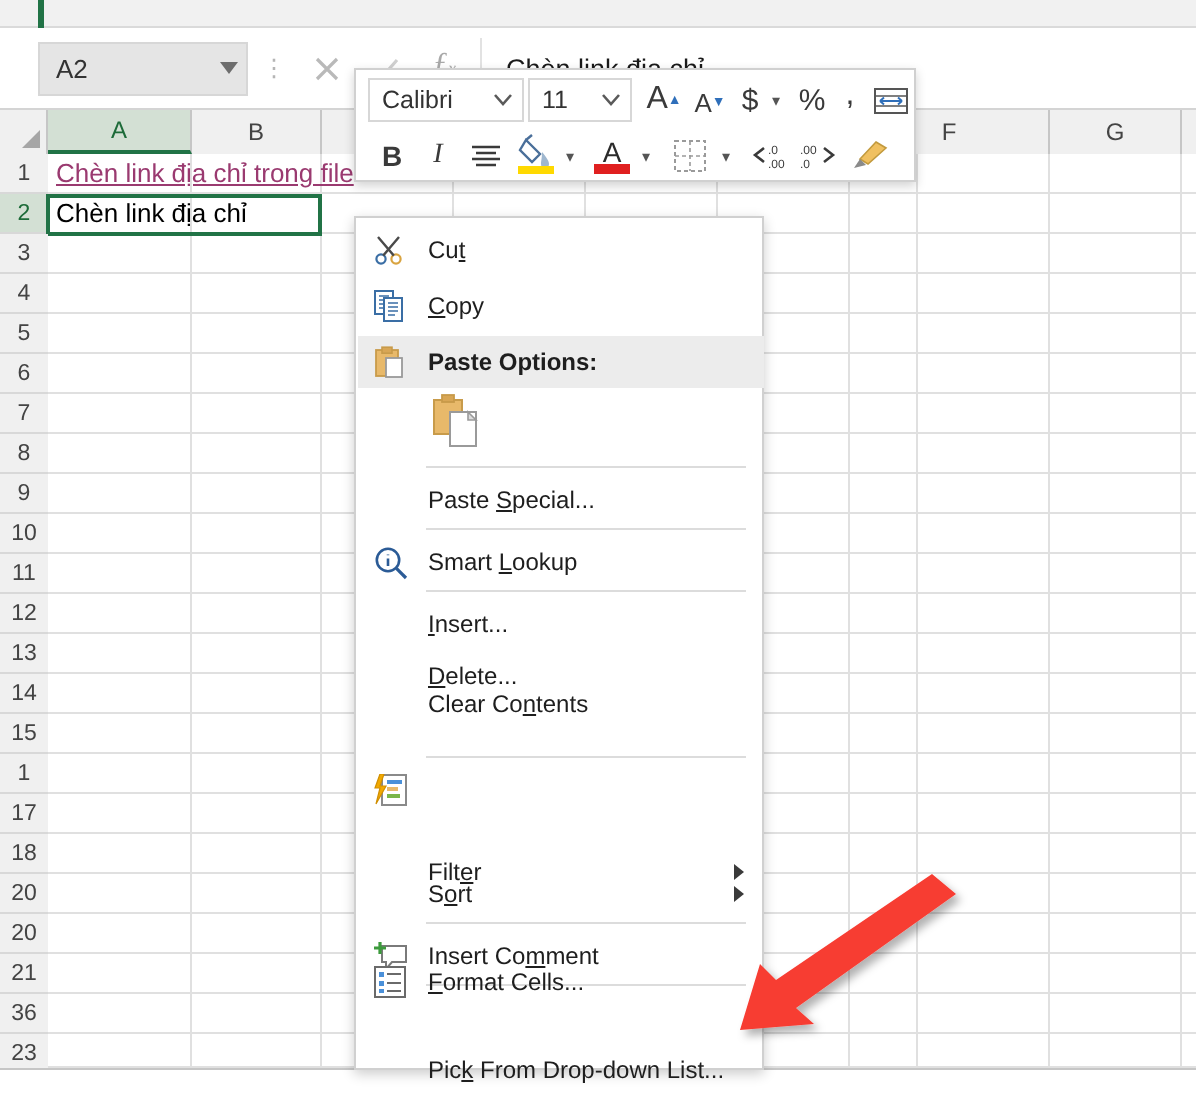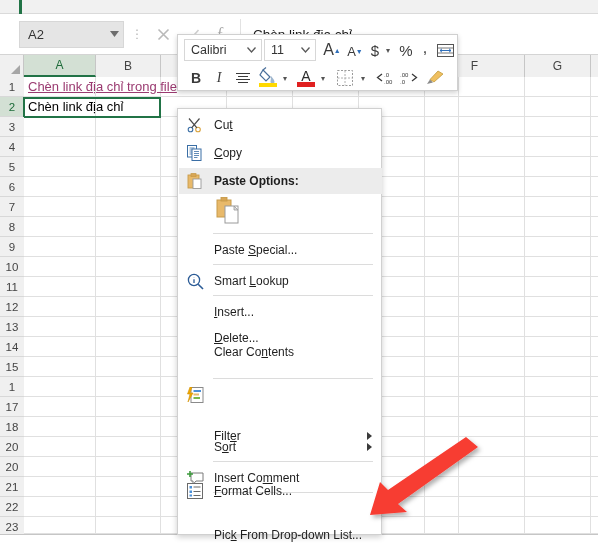--- a/index.html
+++ b/index.html
@@ -259,21 +259,21 @@
     <div class="rhcell" style="top:220px;">12</div>
     <div class="rhcell" style="top:240px;">13</div>
     <div class="rhcell" style="top:260px;">14</div>
     <div class="rhcell" style="top:280px;">15</div>
     <div class="rhcell" style="top:300px;">1</div>
     <div class="rhcell" style="top:320px;">17</div>
     <div class="rhcell" style="top:340px;">18</div>
     <div class="rhcell" style="top:360px;">20</div>
     <div class="rhcell" style="top:380px;">20</div>
     <div class="rhcell" style="top:400px;">21</div>
-    <div class="rhcell" style="top:420px;">22</div>
+    <div class="rhcell" style="top:420px;">36</div>
     <div class="rhcell" style="top:440px;">23</div>
   </div>
 
   <div class="grid">
     <div class="vline" style="left:71px;"></div>
     <div class="vline" style="left:136px;"></div>
     <div class="vline" style="left:202px;"></div>
     <div class="vline" style="left:268px;"></div>
     <div class="vline" style="left:334px;"></div>
     <div class="vline" style="left:400px;"></div>

